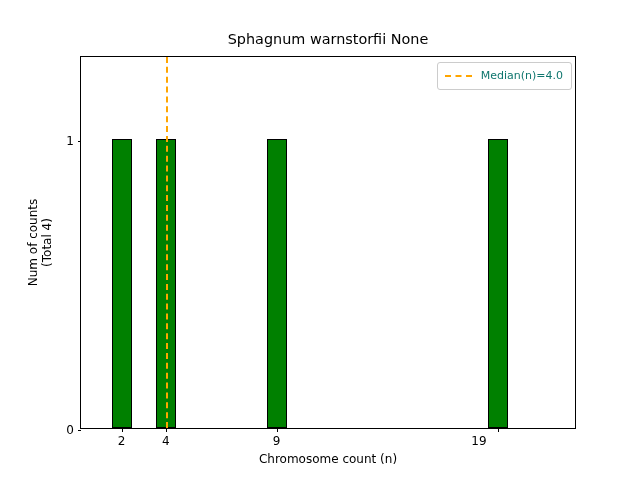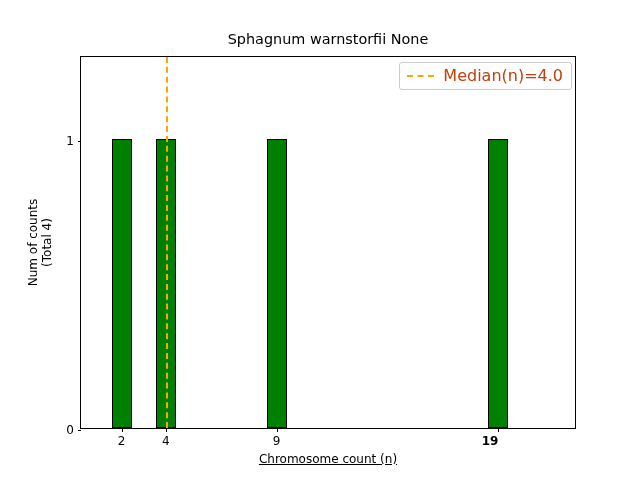--- a/index.html
+++ b/index.html
@@ -122,33 +122,32 @@
   }
   #xlabel {
     position: absolute;
     left: 80px;
     top: 452px;
     width: 496px;
     text-align: center;
     font-size: 12px;
     color: #000000;
     white-space: nowrap;
-    text-decoration: underline;
   }
   
   #legend {
     position: absolute;
     right: 3px;
     top: 5px;
     background: #ffffff;
     border: 0.8px solid #cccccc;
     border-radius: 3px;
     padding: 5px 8px 5px 7px;
-    font-size: 16px;
-    color: #c2410c;
+    font-size: 11px;
+    color: #0f766e;
     line-height: 16px;
     box-sizing: border-box;
   }
   .legend-row {
     display: flex;
     align-items: center;
     white-space: nowrap;
   }
   .legend-swatch {
     width: 27px;
@@ -191,21 +190,21 @@
     <div class="xtick-mark" style="left:40.5px;"></div>
     <div class="xtick-label" style="left:40.5px;">2</div>
 
     <div class="xtick-mark" style="left:84.8px;"></div>
     <div class="xtick-label" style="left:84.8px;">4</div>
 
     <div class="xtick-mark" style="left:195.5px;"></div>
     <div class="xtick-label" style="left:195.5px;">9</div>
 
     <div class="xtick-mark" style="left:416.9px;"></div>
-    <div class="xtick-label" style="left:409px;font-weight:bold;">19</div>
+    <div class="xtick-label" style="left:398px;">19</div>
 
     <div id="legend">
       <div class="legend-row">
         <span class="legend-swatch"></span>
         <span class="legend-text">Median(n)=4.0</span>
       </div>
     </div>
 
   </div>
 

